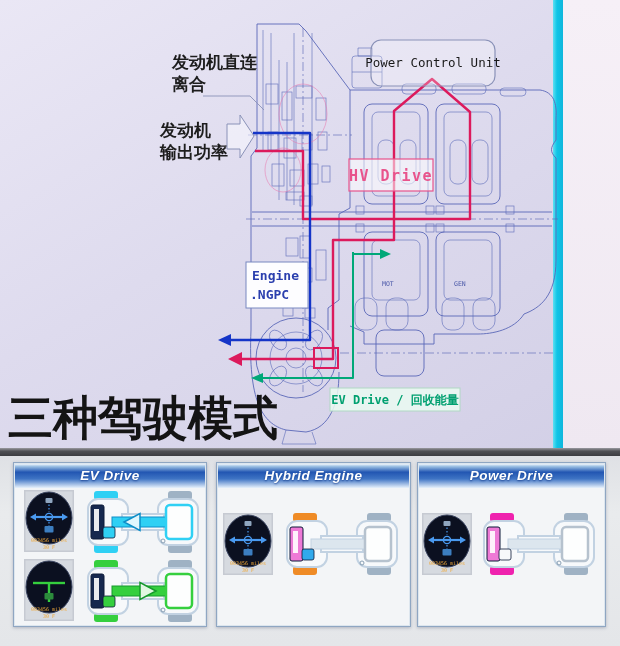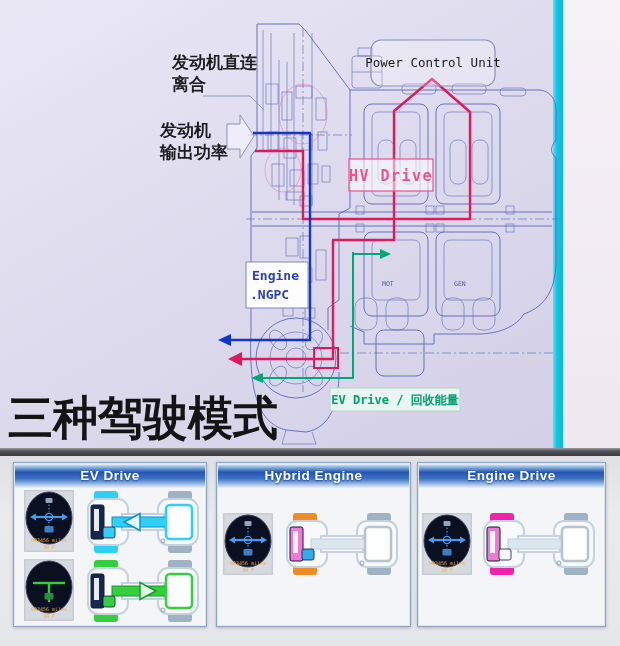--- a/index.html
+++ b/index.html
@@ -35,21 +35,21 @@
   #bottom-area{left:0;top:456px;width:620px;height:190px;
     background:linear-gradient(180deg,#dfe1e5,#e9ebed 30%,#e4e6e9);}
   .panel{position:absolute;top:6px;height:163px;background:#f3f5f7;
     border:1px solid #8fa6c2;box-shadow:0 0 0 1px #dde6ee inset,0 1px 3px rgba(110,120,140,.45);}
   #panel-ev{left:13px;width:192px;}
   #panel-hybrid{left:216px;width:193px;}
   #panel-engine{left:417px;width:187px;}
   .panel-header{position:absolute;left:1px;right:1px;top:1px;height:24px;
     background:linear-gradient(180deg,#eef4fa 0%,#9cc0e4 10%,#2256b2 34%,#3f74c4 62%,#e8f2fc 100%);
     color:#fff;font-size:13.5px;font-weight:bold;text-align:center;line-height:24px;
-    text-shadow:0 1px 2px rgba(20,60,140,.85);letter-spacing:.5px;}
+    text-shadow:0 1px 2px rgba(20,60,140,.85);letter-spacing:.5px;font-style:italic;}
   .gauge{position:absolute;width:50px;height:62px;}
   .chassis{position:absolute;width:122px;height:66px;}
 </style>
 </head>
 <body>
 
 <div id="top-area" class="abs">
   <div id="right-strip" class="abs"></div>
   <div id="cyan-stripe" class="abs"></div>
 
@@ -293,21 +293,21 @@
     <rect x="9" y="16" width="13" height="34" rx="2" fill="#ee7ad6" stroke="#0d1b38" stroke-width="1"></rect>
     <rect x="12" y="20" width="5" height="22" fill="#ffffff" opacity="0.9"></rect>
     <rect x="21" y="38" width="12" height="11" rx="2" fill="#32aaec" stroke="#0d1b38" stroke-width="0.8"></rect>
     <rect x="84" y="16" width="26" height="34" rx="4" fill="#fdfefe" stroke="#b6c2ce" stroke-width="2.5"></rect>
     <circle cx="81" cy="52" r="2" fill="none" stroke="#8aa0b4" stroke-width="1"></circle>
   </svg></div>
   </div>
 
   <div class="panel" id="panel-engine">
     <div class="panel-header">
-      <span>Engine Drive</span>
+      <span>Power Drive</span>
     </div>
     <div class="gauge" style="left:4px;top:50px;"><svg viewBox="0 0 50 62" width="50" height="62">
     <rect x="0" y="0" width="50" height="62" fill="#c6cad2"></rect>
     <rect x="1.5" y="1.5" width="47" height="59" fill="#d6dae0"></rect>
     <ellipse cx="25" cy="28" rx="23" ry="26" fill="#0b1020"></ellipse>
     <ellipse cx="25" cy="28" rx="23" ry="26" fill="none" stroke="#3a4460" stroke-width="1"></ellipse>
     <line x1="10" y1="27" x2="40" y2="27" stroke="#4a9af0" stroke-width="2.2"></line>
       <polygon points="6,27 12,23.5 12,30.5" fill="#4a9af0"></polygon>
       <polygon points="44,27 38,23.5 38,30.5" fill="#4a9af0"></polygon>
       <circle cx="25" cy="27" r="3.6" fill="none" stroke="#4a9af0" stroke-width="1.4"></circle>

